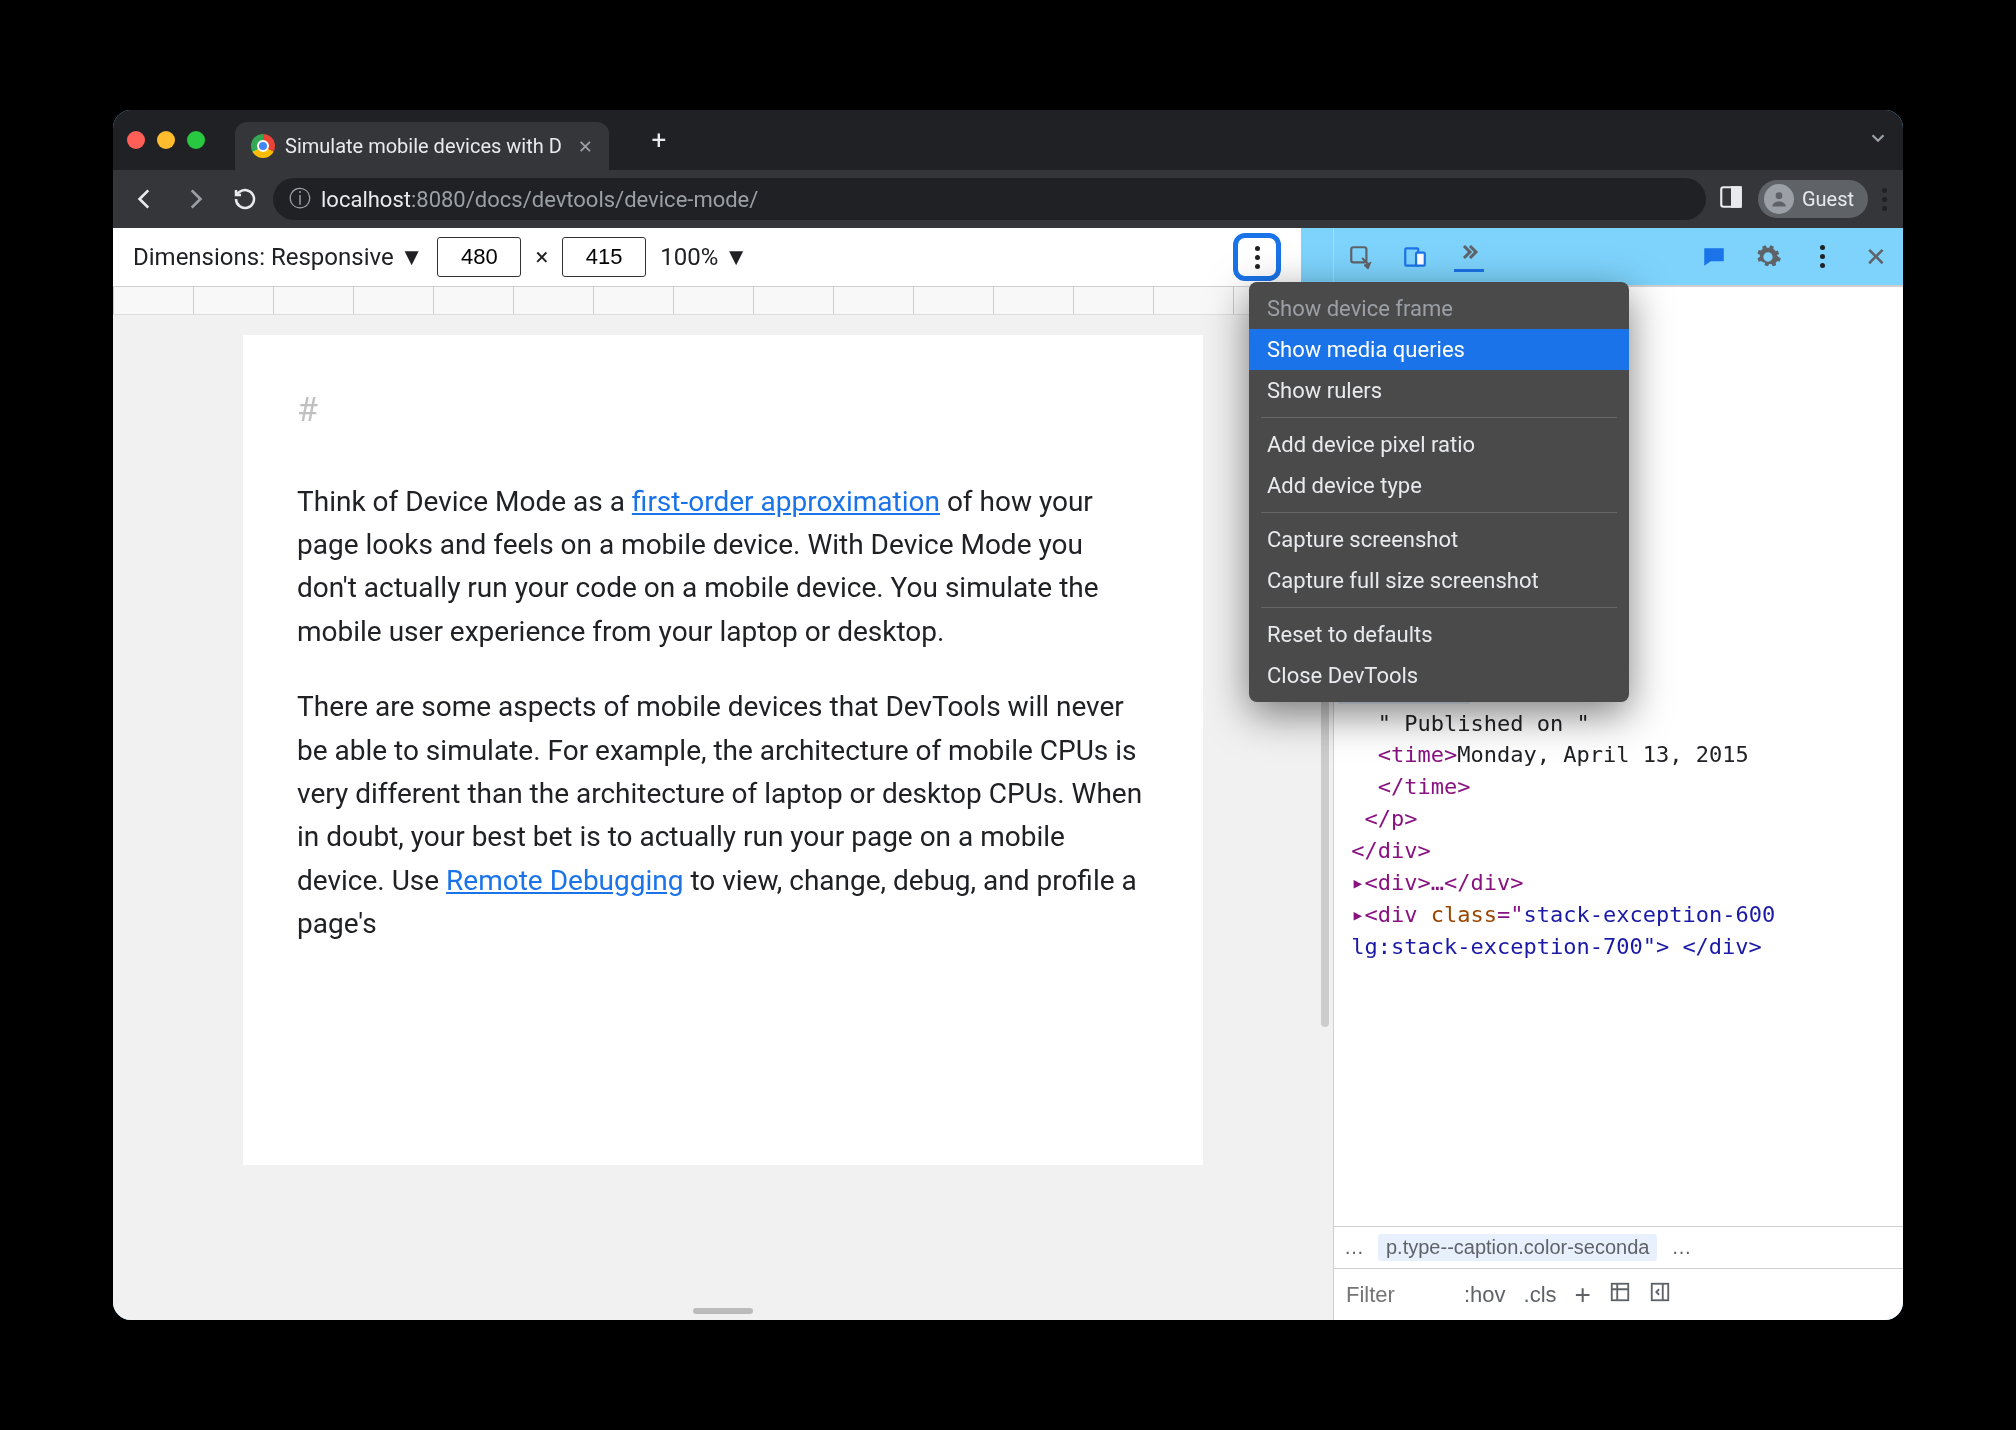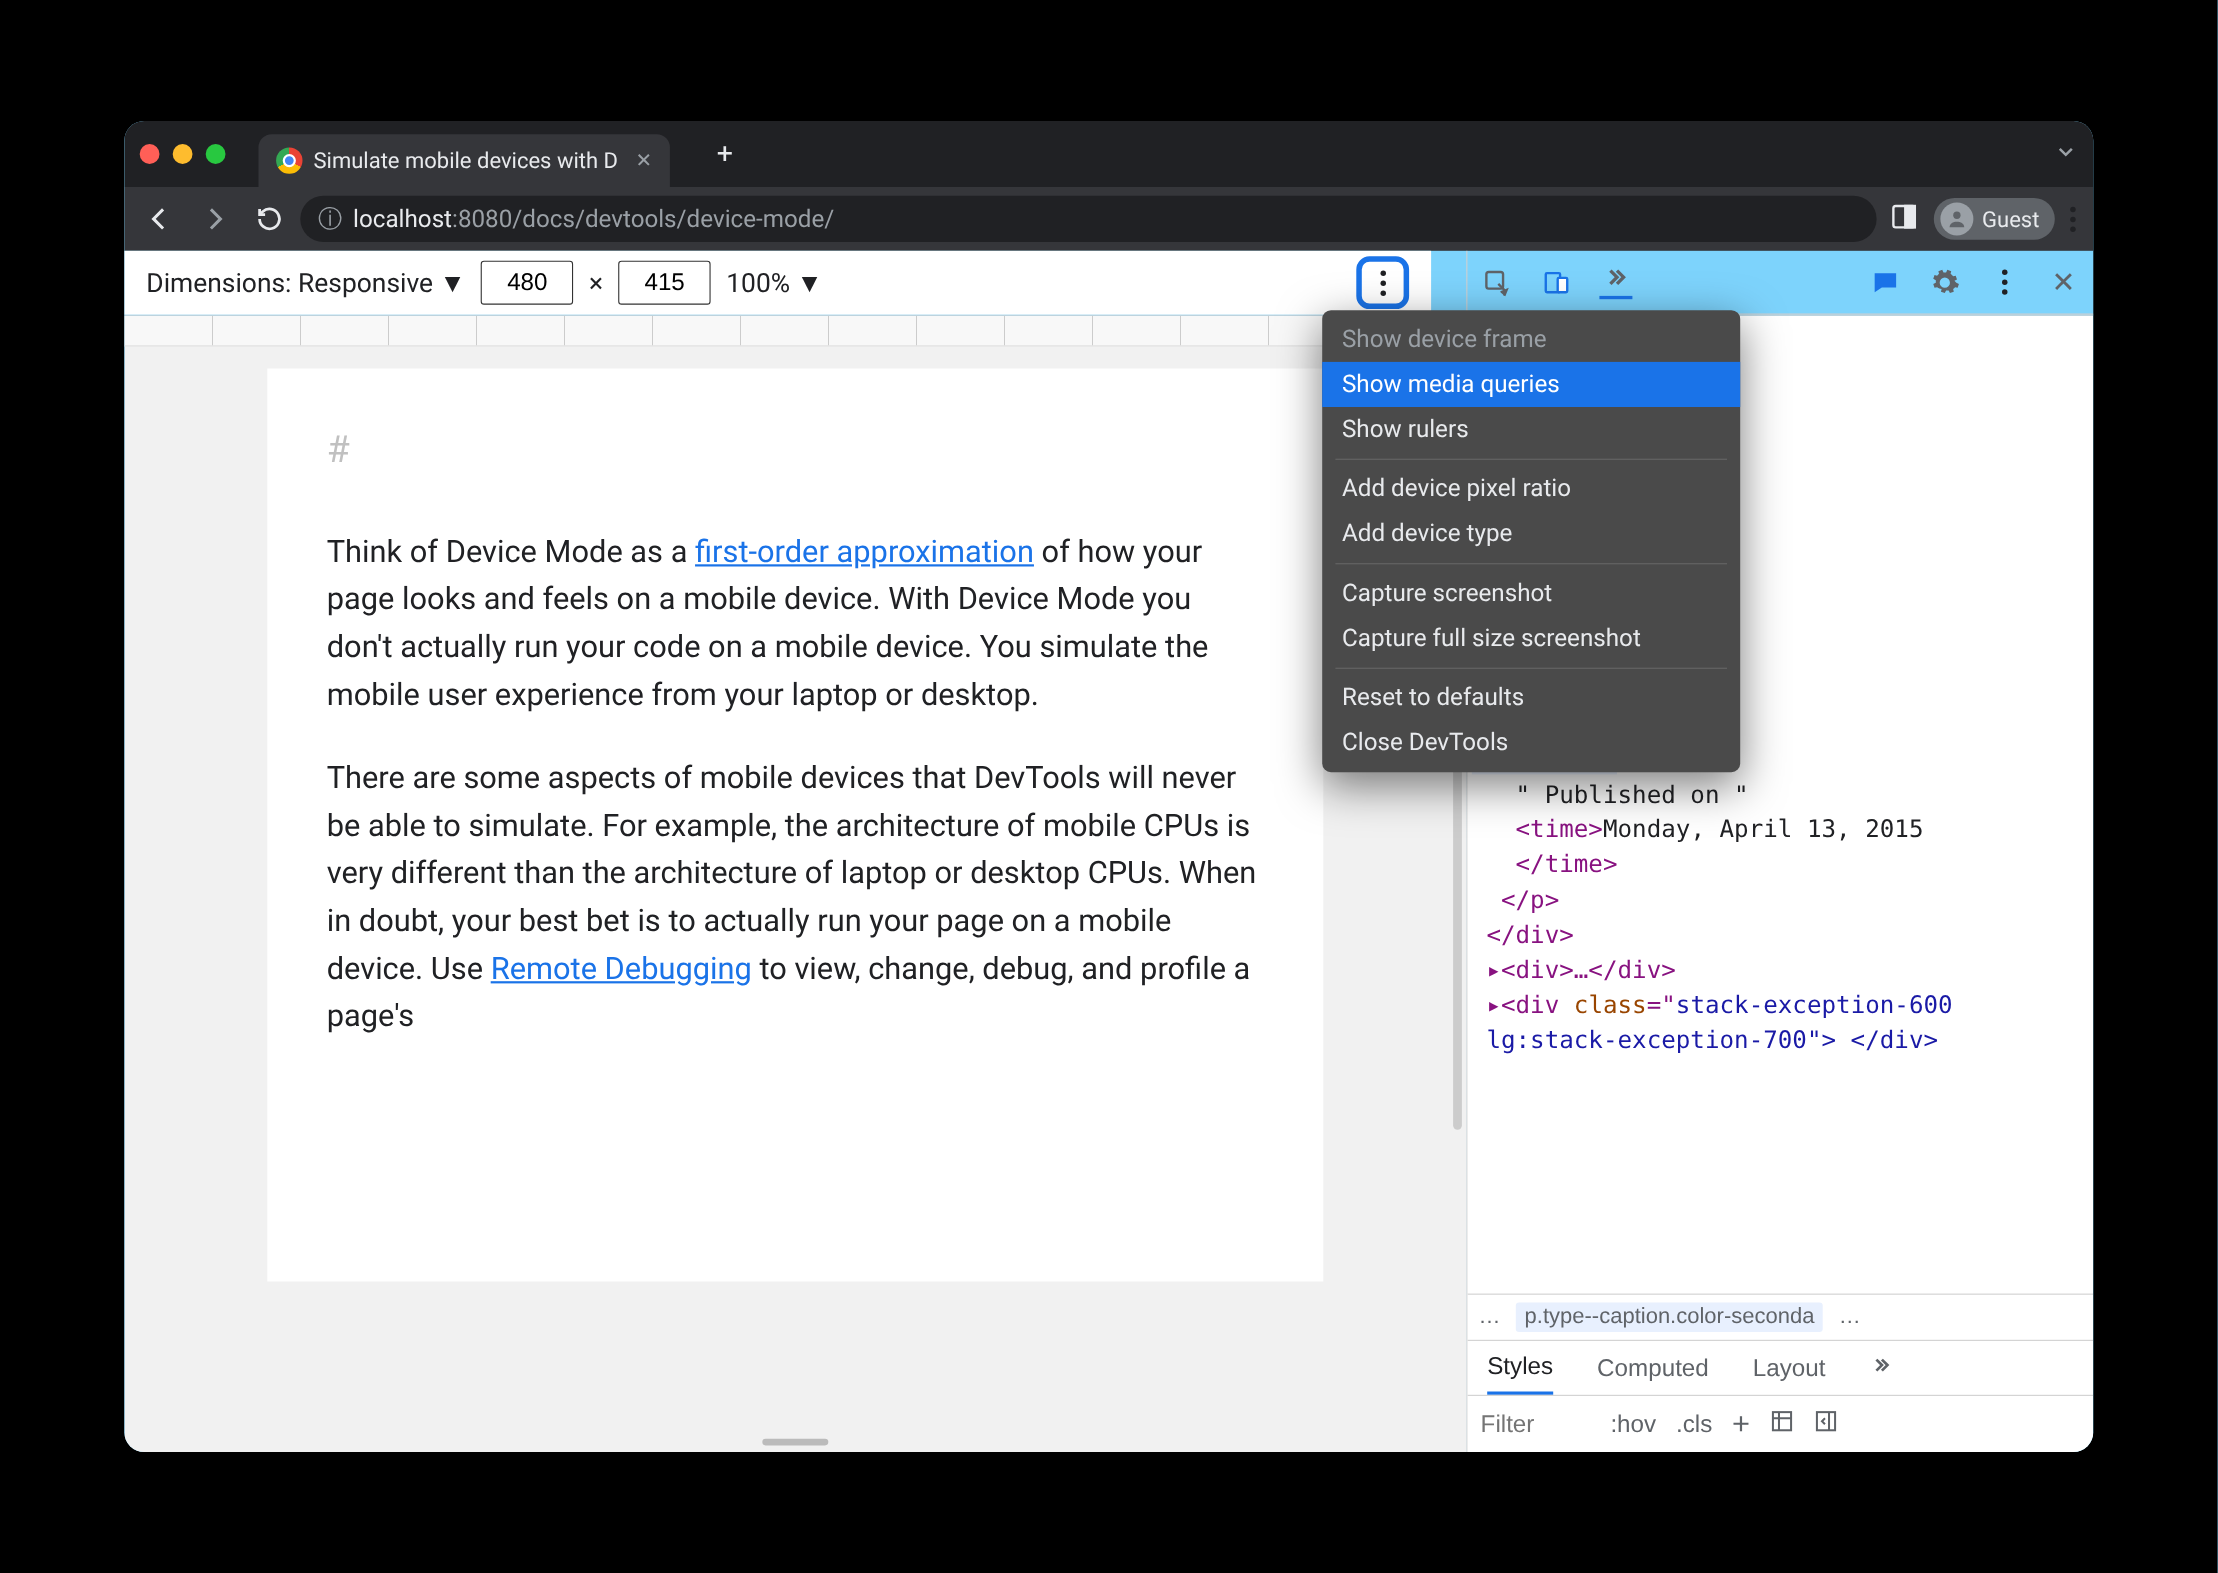--- a/index.html
+++ b/index.html
@@ -205,21 +205,21 @@
     font-size:22px; color:#5f6368;
   }
   .styles-filter input {
     width:100px; border:none; font-size:22px; color:#5f6368;
     font-family:inherit;
   }
 
   
   .ctx-menu {
     position:absolute;
-    top:172px; left:1089px;
+    top:172px; left:1136px;
     width:380px;
     background:#4a4a4a;
     border-radius:8px;
     box-shadow:0 12px 40px rgba(0,0,0,0.5);
     padding:6px 0;
     color:#e8eaed;
     font-size:22px;
     z-index:100;
   }
   .ctx-item {
@@ -408,31 +408,20 @@
   <span class="t-tag">&lt;/p&gt;</span>
  <span class="t-tag">&lt;/div&gt;</span>
  <span class="t-tag">▸&lt;div&gt;…&lt;/div&gt;</span>
  <span class="t-tag">▸&lt;div </span><span class="t-attr">class</span><span class="t-tag">="</span><span class="t-val">stack-exception-600</span>
  <span class="t-val">lg:stack-exception-700"&gt; &lt;/div&gt;</span>
       </div>
       <div class="breadcrumb-bar">
         <span>…</span>
         <span style="background:#e8f0fe; padding:2px 8px; border-radius:3px;">p.type--caption.color-seconda</span>
         <span>…</span>
-      </div>
-      <div class="styles-tabs">
-        <span class="active">Styles</span>
-        <span>Computed</span>
-        <span>Layout</span>
-        <span>
-          <svg width="20" height="20" viewBox="0 0 24 24" fill="none" stroke="#5f6368" stroke-width="3">
-              <polyline points="7 6 13 12 7 18"></polyline>
-              <polyline points="13 6 19 12 13 18"></polyline>
-            </svg>
-        </span>
       </div>
       <div class="styles-filter">
         <input placeholder="Filter" style="">
         <span>:hov</span>
         <span>.cls</span>
         <span style="font-size:28px;">+</span>
         <span>
           <svg width="22" height="22" viewBox="0 0 24 24" fill="none" stroke="#5f6368" stroke-width="2">
               <rect x="3" y="3" width="18" height="18"></rect>
               <path d="M3 9h18M9 3v18"></path>

